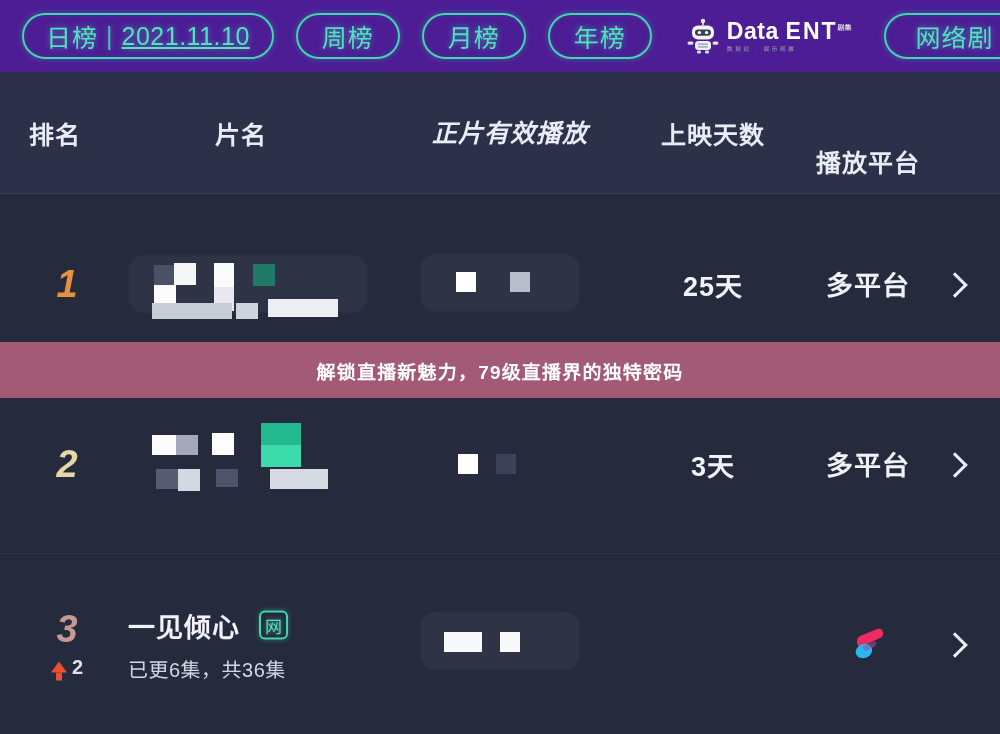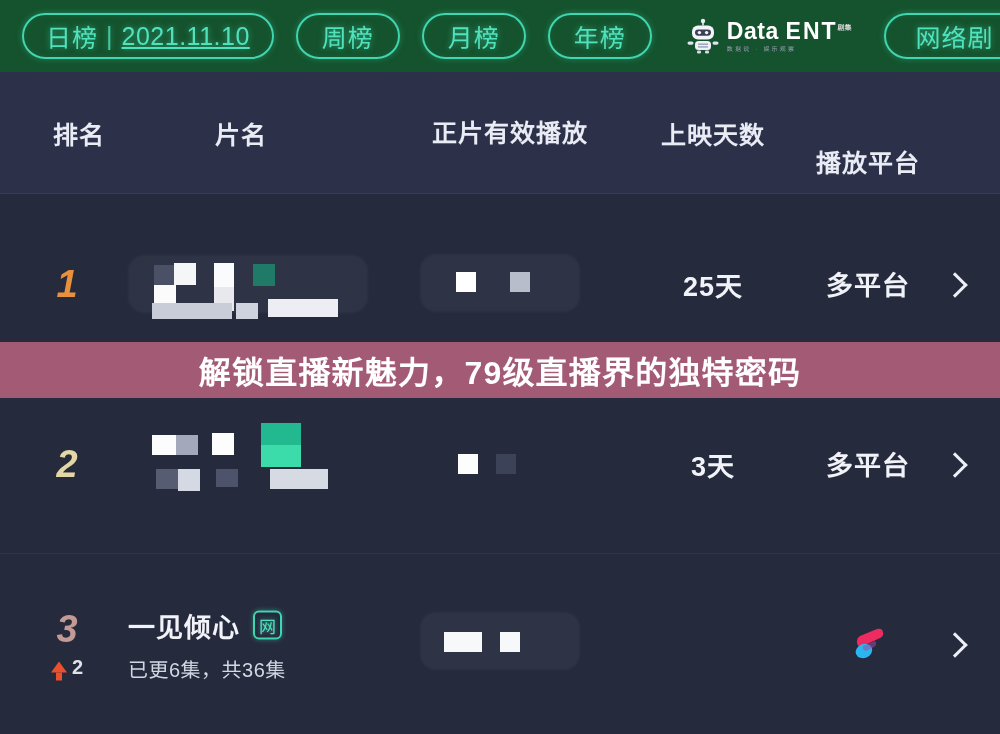--- a/index.html
+++ b/index.html
@@ -16,21 +16,21 @@
     color: #ffffff;
     position: relative;
   }
 
   
   .header {
     position: absolute;
     top: 0; left: 0;
     width: 1000px;
     height: 72px;
-    background: #14532d;
+    background: #4c1d95;
     display: flex;
     align-items: center;
     padding-left: 22px;
     gap: 22px;
     overflow: hidden;
   }
 
   .pill {
     border: 2px solid #3fd6b0;
     border-radius: 40px;
@@ -119,23 +119,23 @@
   .colhead .cell {
     position: absolute;
     top: 50%;
     transform: translateY(-50%);
     font-size: 25px;
     font-weight: bold;
     color: #e9ecf4;
     letter-spacing: 1px;
     text-align: center;
   }
-  .ch-rank   { left: 34px;  width: 90px; }
+  .ch-rank   { left: 10px;  width: 90px; }
   .ch-title  { left: 176px; width: 130px; }
-  .ch-share  { left: 400px; width: 220px; line-height: 1.22; }
+  .ch-share  { left: 400px; width: 220px; line-height: 1.22; font-style: italic; }
   .ch-days   { left: 648px; width: 130px; }
   .ch-plat   { left: 798px; width: 140px; margin-top: 28px; }
 
   
   .rows {
     position: absolute;
     top: 194px; left: 0;
     width: 1000px;
     height: 540px;
   }
@@ -199,21 +199,21 @@
   .title-cell {
     position: absolute;
     left: 128px;
     top: 50%;
     transform: translateY(-50%);
     width: 260px;
   }
   .title-line {
     display: flex;
     align-items: center;
-    gap: 13px;
+    gap: 19px;
   }
   .title-text {
     font-size: 27px;
     font-weight: bold;
     color: #f1f3f8;
     letter-spacing: 1px;
     white-space: nowrap;
   }
   .badge-net {
     width: 29px; height: 29px;
@@ -314,21 +314,21 @@
     top: 342px;
     width: 1000px;
     height: 56px;
     background: #a35a74;
     display: flex;
     align-items: center;
     justify-content: center;
     z-index: 20;
   }
   .banner-text {
-    font-size: 32px;
+    font-size: 19px;
     font-weight: bold;
     color: #ffffff;
     letter-spacing: 1.2px;
     white-space: nowrap;
   }
 </style>
 </head>
 <body>
 
 <div class="header">

